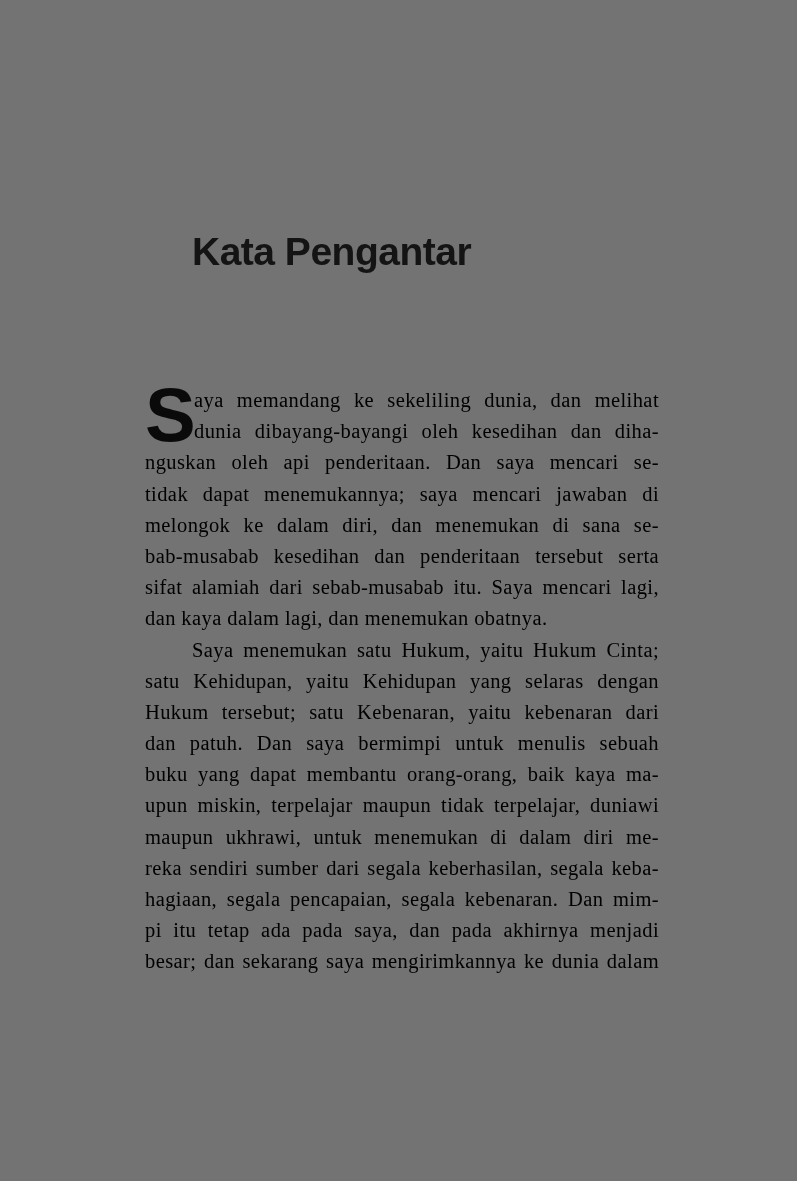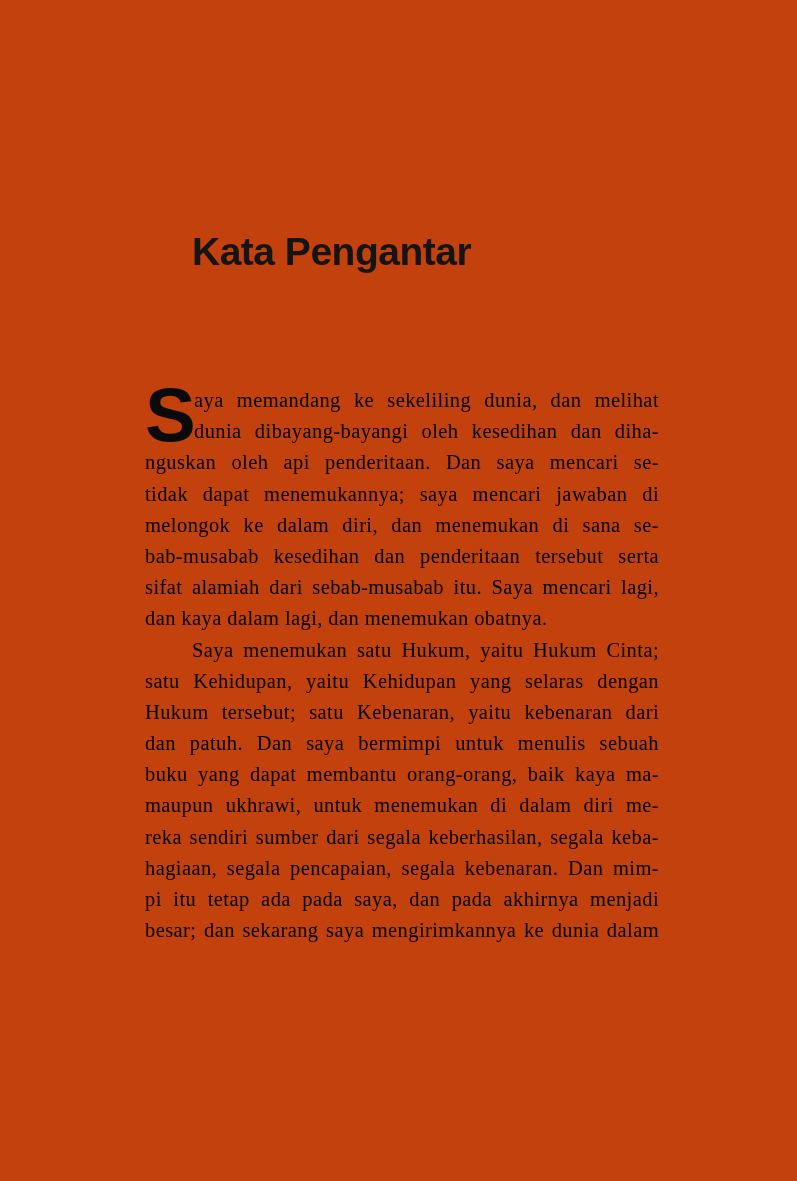--- a/index.html
+++ b/index.html
@@ -4,21 +4,21 @@
 <style>
   html, body {
     margin: 0;
     padding: 0;
     background: #ffffff;
   }
   .page {
     position: relative;
     width: 797px;
     height: 1181px;
-    background: #c2410c;
+    background: #737373;
     overflow: hidden;
     font-family: "Liberation Serif", serif;
     color: #000000;
   }
   .chapter-title {
     position: absolute;
     left: 192px;
     top: 204px;
     font-family: "Liberation Sans", sans-serif;
     font-weight: bold;
@@ -79,20 +79,21 @@
     <div class="line">tidak dapat menemukannya; saya mencari jawaban di</div>
     <div class="line">melongok ke dalam diri, dan menemukan di sana se-</div>
     <div class="line">bab-musabab kesedihan dan penderitaan tersebut serta</div>
     <div class="line">sifat alamiah dari sebab-musabab itu. Saya mencari lagi,</div>
     <div class="line para-end">dan kaya dalam lagi, dan menemukan obatnya.</div>
     <div class="line indent">Saya menemukan satu Hukum, yaitu Hukum Cinta;</div>
     <div class="line">satu Kehidupan, yaitu Kehidupan yang selaras dengan</div>
     <div class="line">Hukum tersebut; satu Kebenaran, yaitu kebenaran dari</div>
     <div class="line">dan patuh. Dan saya bermimpi untuk menulis sebuah</div>
     <div class="line">buku yang dapat membantu orang-orang, baik kaya ma-</div>
+    <div class="line">upun miskin, terpelajar maupun tidak terpelajar, duniawi</div>
     <div class="line">maupun ukhrawi, untuk menemukan di dalam diri me-</div>
     <div class="line">reka sendiri sumber dari segala keberhasilan, segala keba-</div>
     <div class="line">hagiaan, segala pencapaian, segala kebenaran. Dan mim-</div>
     <div class="line">pi itu tetap ada pada saya, dan pada akhirnya menjadi</div>
     <div class="line">besar; dan sekarang saya mengirimkannya ke dunia dalam</div>
 
   </div>
 
 </div>
 

